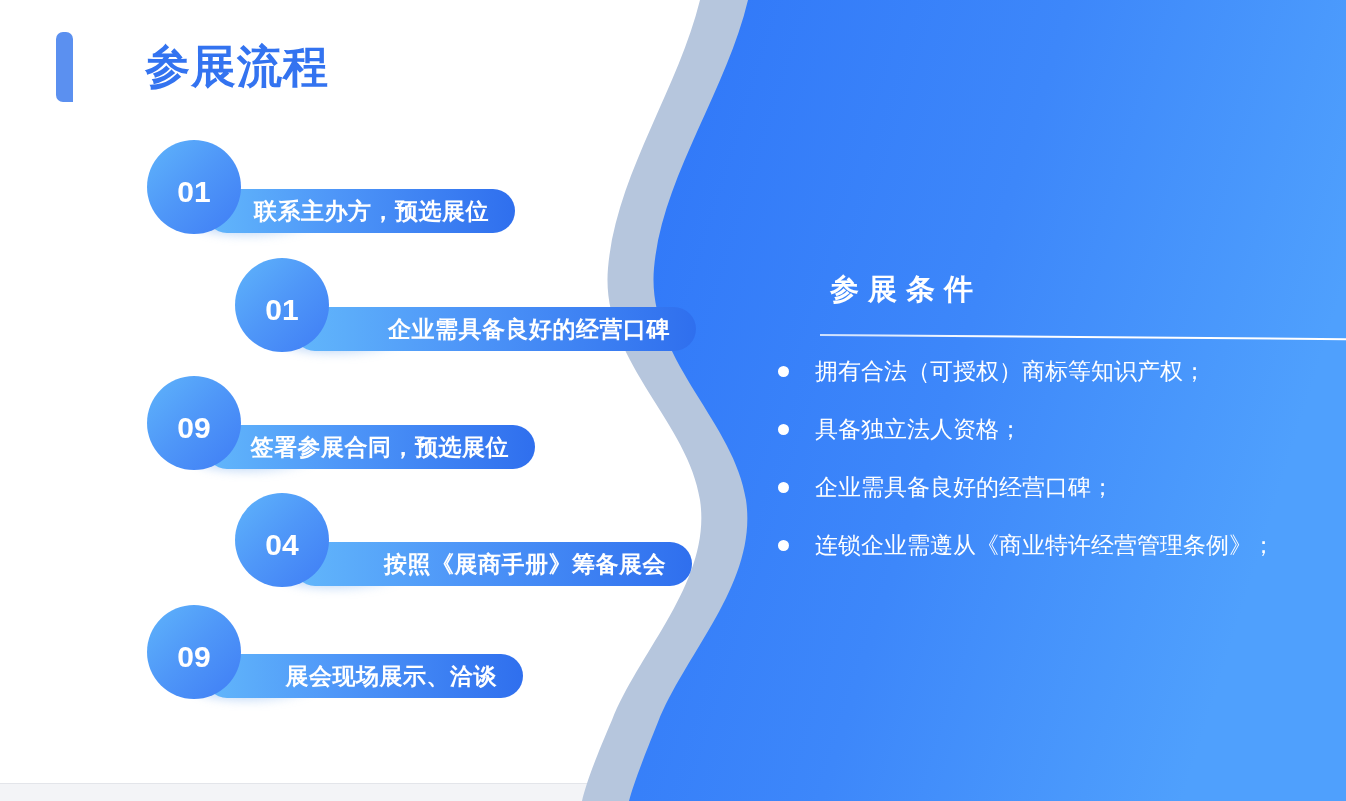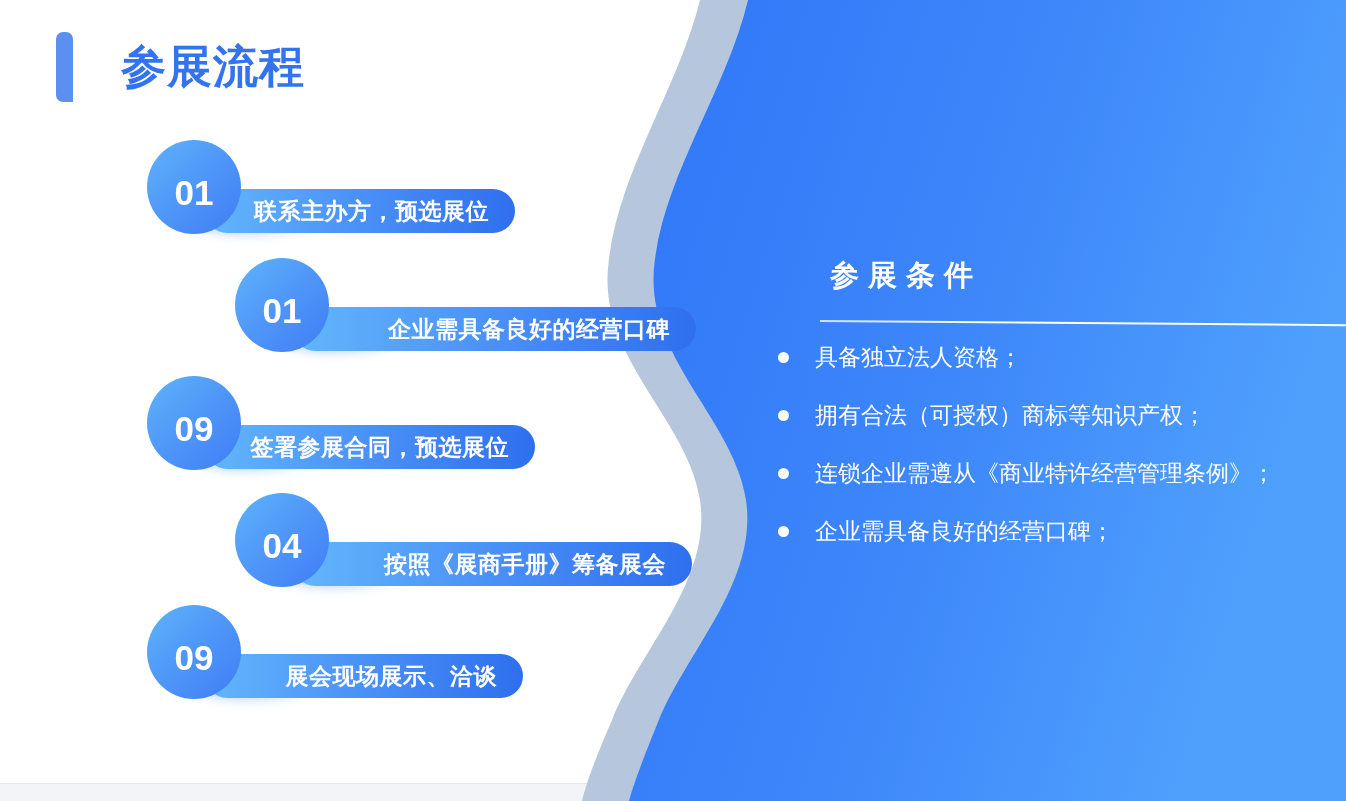--- a/index.html
+++ b/index.html
@@ -41,20 +41,21 @@
   }
 
   
   .title-row {
     position: absolute;
     left: 56px;
     top: 30px;
     z-index: 10;
     display: flex;
     align-items: flex-start;
+    gap: 24px;
   }
   .title-accent {
     width: 17px;
     height: 70px;
     background: #5b90f0;
     border-radius: 7px 7px 0 7px;
     margin-top: 2px;
   }
   .page-title {
     margin-left: 48px;
@@ -94,21 +95,21 @@
     height: 94px;
     border-radius: 50%;
     background: linear-gradient(135deg, #5fb4fb 0%, #4f97f8 48%, #3f7df5 100%);
     z-index: 3;
     display: flex;
     align-items: center;
     justify-content: center;
   }
   .step-num {
     color: #ffffff;
-    font-size: 35px;
+    font-size: 30px;
     font-weight: bold;
     letter-spacing: 0px;
     line-height: 1;
     margin-top: 10px;
   }
   .step-pill {
     position: absolute;
     top: 49px;
     left: 58px;
     height: 44px;
@@ -126,21 +127,21 @@
     margin-left: auto;
     margin-right: 26px;
     letter-spacing: 0.5px;
   }
 
   
   .panel {
     position: absolute;
     z-index: 10;
     left: 760px;
-    top: 256px;
+    top: 270px;
     width: 586px;
   }
   .panel-heading {
     color: #ffffff;
     font-size: 29px;
     font-weight: bold;
     letter-spacing: 9px;
     margin-left: 70px;
   }
   .panel-divider {
@@ -270,30 +271,30 @@
     </div>
 
   </div>
 
   <div class="panel">
     <div class="panel-heading">参展条件</div>
     <div class="panel-divider"></div>
     <div class="bullets">
       <div class="bullet-row">
         <span class="bullet-dot"></span>
-        <span class="bullet-text">具备独立法人资格；</span>
+        <span class="bullet-text">拥有合法（可授权）商标等知识产权；</span>
       </div>
       <div class="bullet-row">
         <span class="bullet-dot"></span>
-        <span class="bullet-text">拥有合法（可授权）商标等知识产权；</span>
+        <span class="bullet-text">具备独立法人资格；</span>
+      </div>
+      <div class="bullet-row">
+        <span class="bullet-dot"></span>
+        <span class="bullet-text">企业需具备良好的经营口碑；</span>
       </div>
       <div class="bullet-row">
         <span class="bullet-dot"></span>
         <span class="bullet-text">连锁企业需遵从《商业特许经营管理条例》；</span>
       </div>
-      <div class="bullet-row">
-        <span class="bullet-dot"></span>
-        <span class="bullet-text">企业需具备良好的经营口碑；</span>
-      </div>
     </div>
   </div>
 
 </div>
 
 </body></html>

